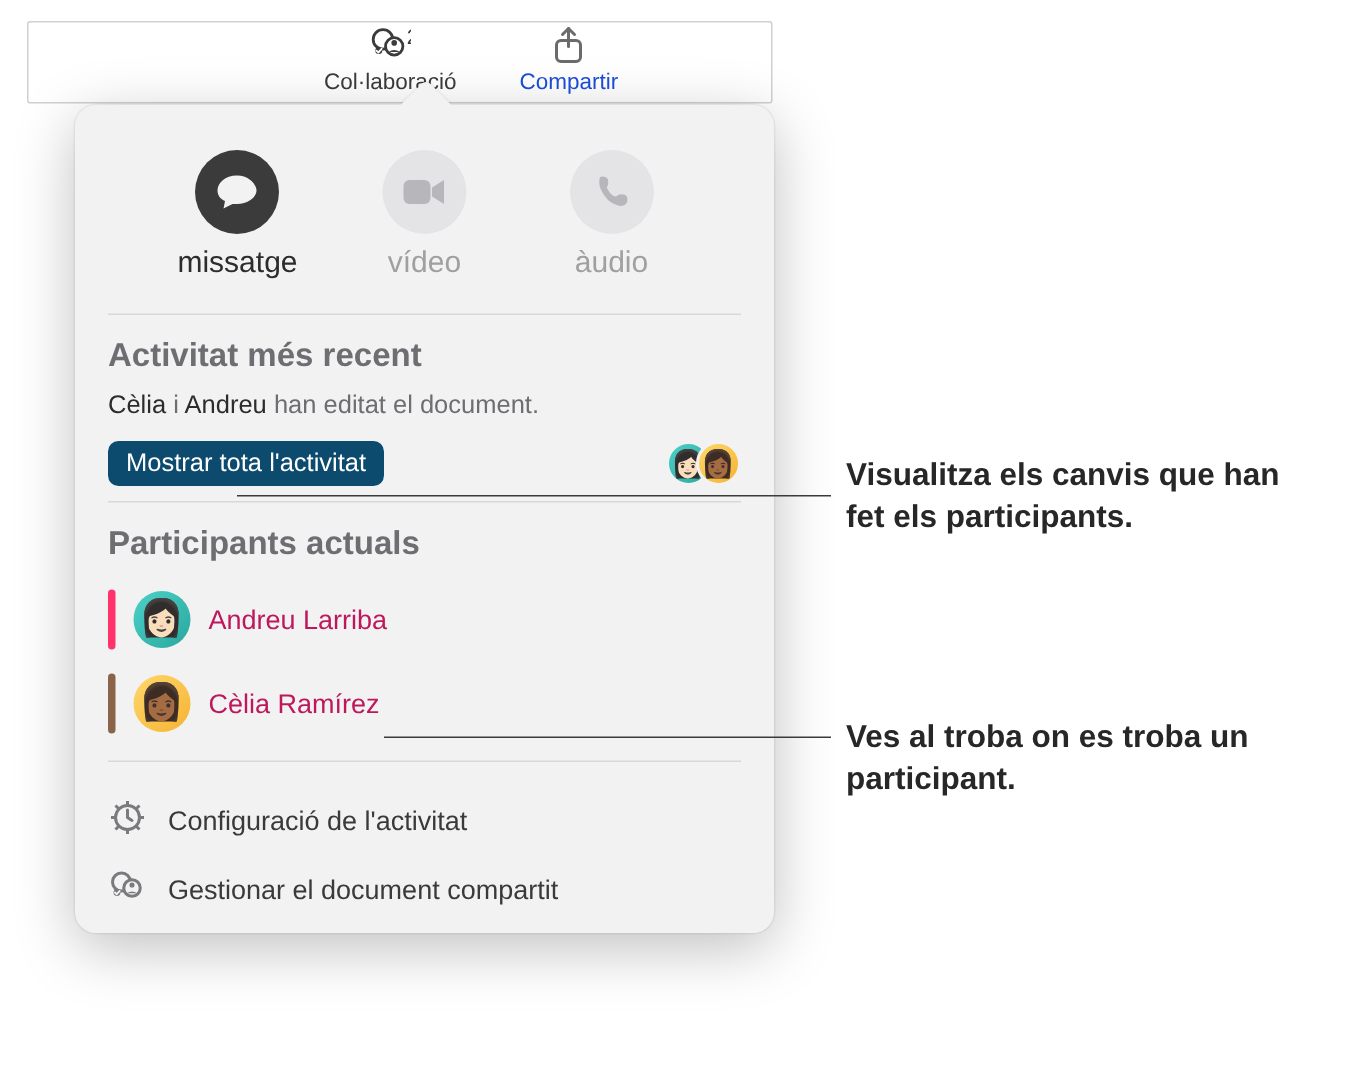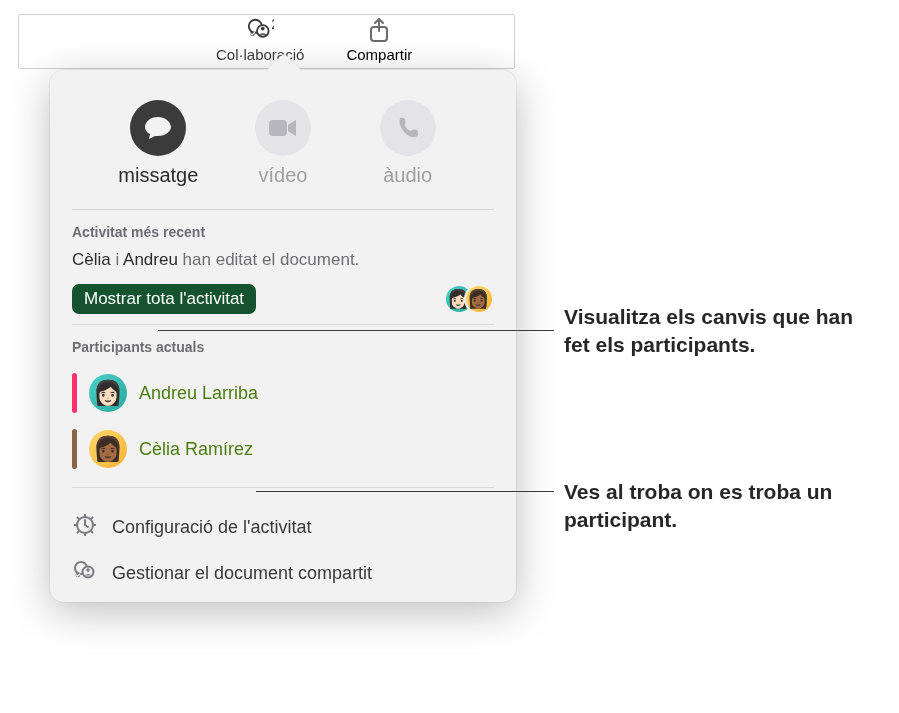--- a/index.html
+++ b/index.html
@@ -27,21 +27,21 @@
       left: 216px;
       display: flex;
       gap: 42px;
     }
     .tb-item {
       display: flex;
       flex-direction: column;
       align-items: center;
       gap: 2px;
       font-size: 15px;
-      color: #000000;
+      color: #1d4ed8;
     }
     .tb-item.active { color: #3b3b3b; }
     .tb-icon { width: 28px; height: 28px; display: flex; align-items: center; justify-content: center; }
     .popover {
       position: absolute;
       top: 70px;
       left: 50px;
       width: 466px;
       background: #f2f2f3;
       border-radius: 14px;
@@ -77,30 +77,30 @@
       background: #e4e4e6;
       display: flex;
       align-items: center;
       justify-content: center;
     }
     .contact-item.primary .contact-circle { background: #3b3b3b; }
     .contact-label { font-size: 20px; color: #a0a0a0; }
     .contact-item.primary .contact-label { color: #2c2c2c; font-weight: 500; }
     .divider { border: none; border-top: 1px solid #d8d8da; margin: 6px 0 14px; }
     .section-heading {
-      font-size: 14px; font-weight: 600; color: #6e6e72; margin-bottom: 10px;
+      font-size: 22px; font-weight: 600; color: #6e6e72; margin-bottom: 10px;
     }
     .activity-text { font-size: 17px; color: #6e6e72; margin-bottom: 14px; }
     .activity-text b { color: #2c2c2c; font-weight: 400; }
     .activity-row {
       display: flex; align-items: center; justify-content: space-between;
       margin-bottom: 10px;
     }
     .pill {
-      background: #14532d;
+      background: #0c4a6e;
       color: #fff;
       font-size: 17px;
       font-weight: 500;
       padding: 5px 12px;
       border-radius: 7px;
       display: inline-block;
     }
     .avatars {
       display: flex;
     }
@@ -118,21 +118,21 @@
       font-size: 18px; line-height:1;
     }
     .participant {
       display: flex; align-items: center; gap: 12px;
       padding: 8px 0;
     }
     .p-bar { width: 5px; height: 40px; border-radius: 3px; }
     .bar-pink { background: #ff3369; }
     .bar-brown { background: #8a6448; }
     .p-avatar { width: 38px; height: 38px; border-radius: 50%; position: relative; overflow:hidden; }
-    .p-name { font-size: 18px; color: #4d7c0f; }
+    .p-name { font-size: 18px; color: #be185d; }
     .setting-row {
       display: flex; align-items: flex-end; gap: 14px;
       padding: 10px 0;
       font-size: 18px; color: #3a3a3a;
     }
     .setting-icon {
       width: 26px; height: 26px; display:flex; align-items:center; justify-content:center;
       color: #7a7a7e;
     }
     

